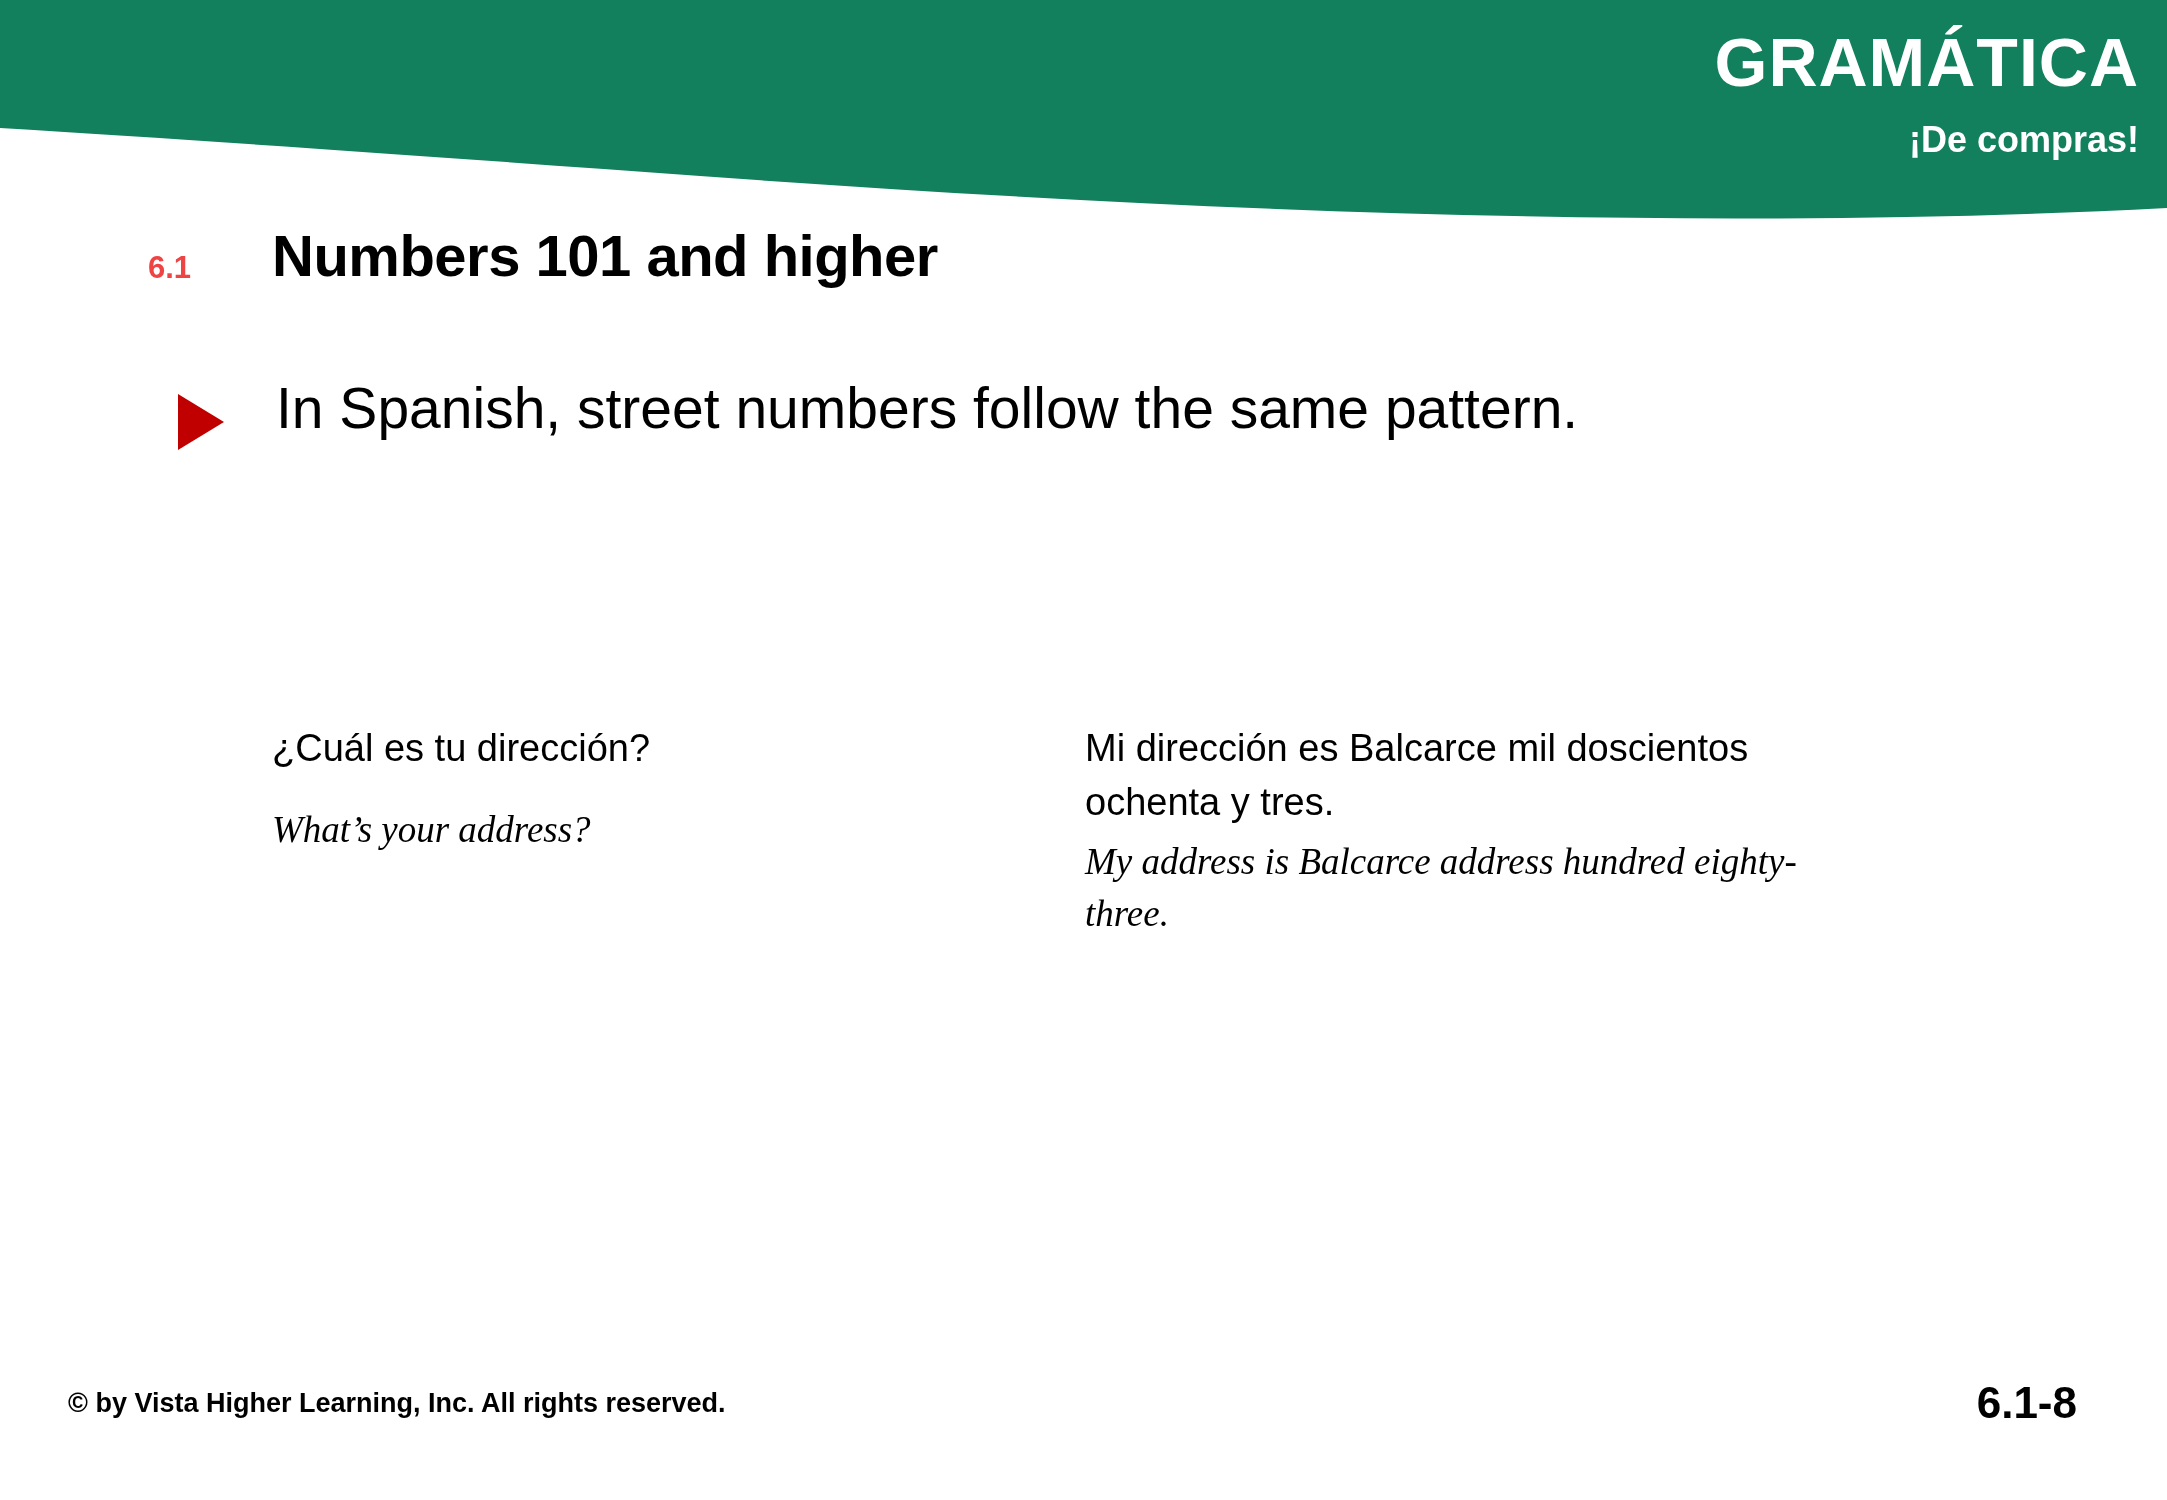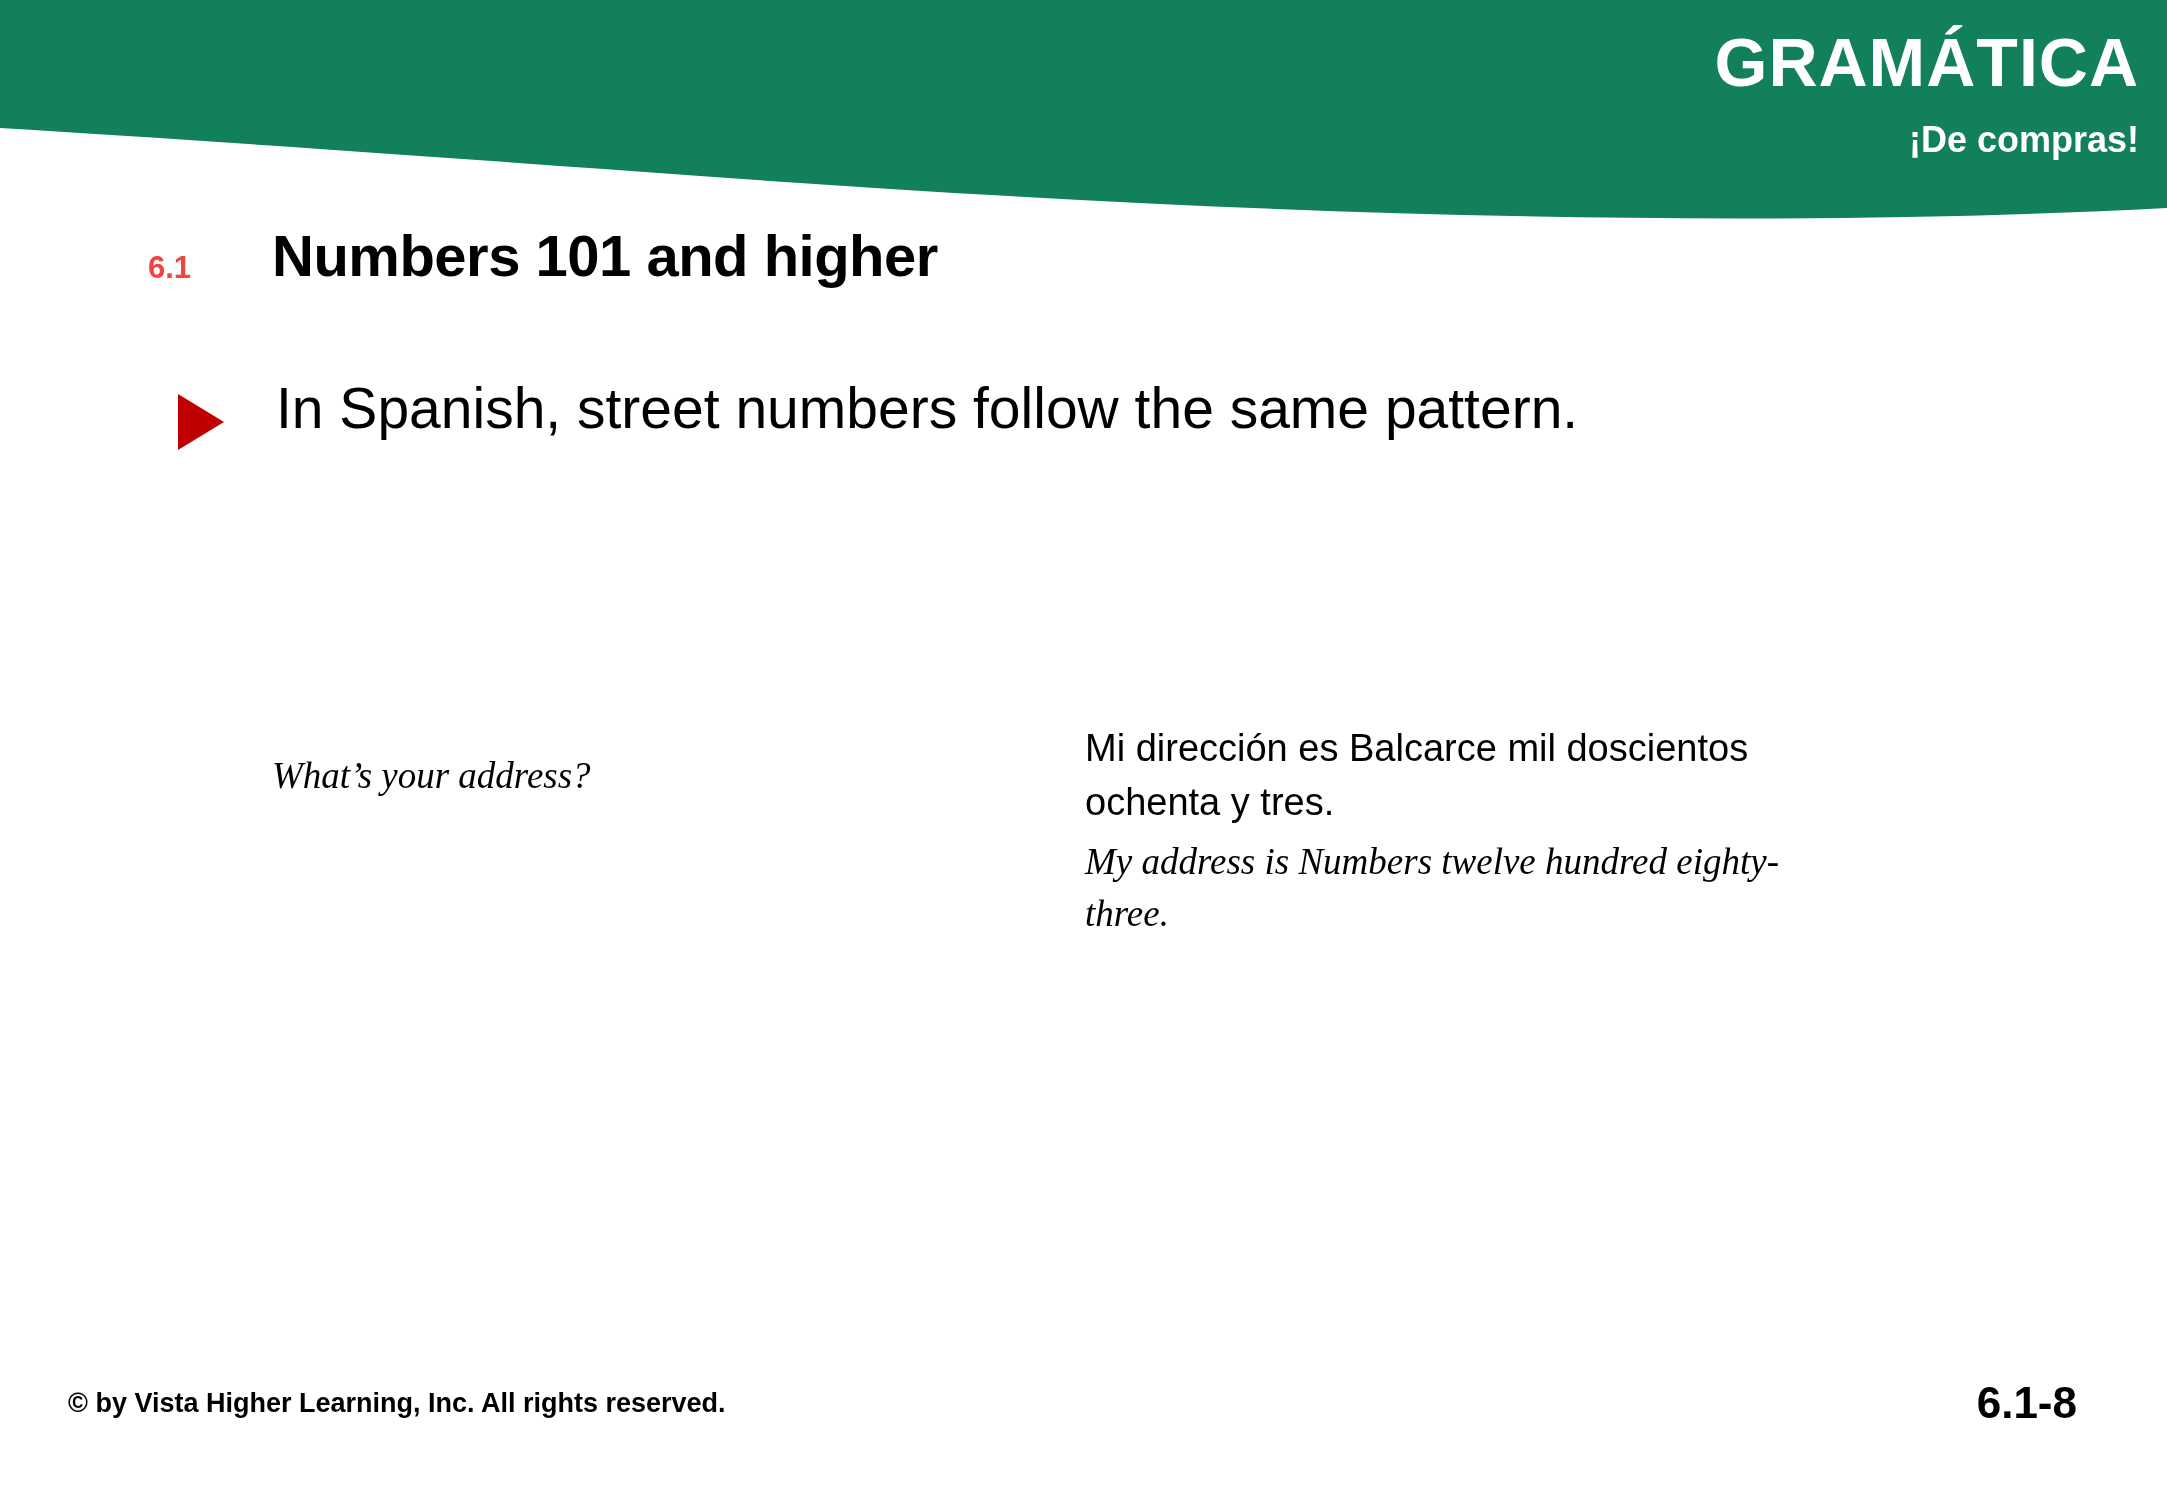--- a/index.html
+++ b/index.html
@@ -157,22 +157,23 @@
 
 <div class="section-num">6.1</div>
 <div class="section-title">Numbers 101 and higher</div>
 
 <div class="bullet-row">
   <div class="bullet-tri"></div>
   <div class="bullet-text">In Spanish, street numbers follow the same pattern.</div>
 </div>
 
 <div class="ex-col-left">
+  <div class="ex-es">¿Cuál es tu dirección?</div>
   <div class="ex-en">What’s your address?</div>
 </div>
 
 <div class="ex-col-right">
   <div class="ex-es">Mi dirección es Balcarce mil doscientos ochenta y tres.</div>
-  <div class="ex-en">My address is Numbers twelve hundred eighty-three.</div>
+  <div class="ex-en">My address is Balcarce address hundred eighty-three.</div>
 </div>
 
 <div class="footer-copy">© by Vista Higher Learning, Inc. All rights reserved.</div>
 <div class="footer-page">6.1-8</div>
 
 </body></html>

